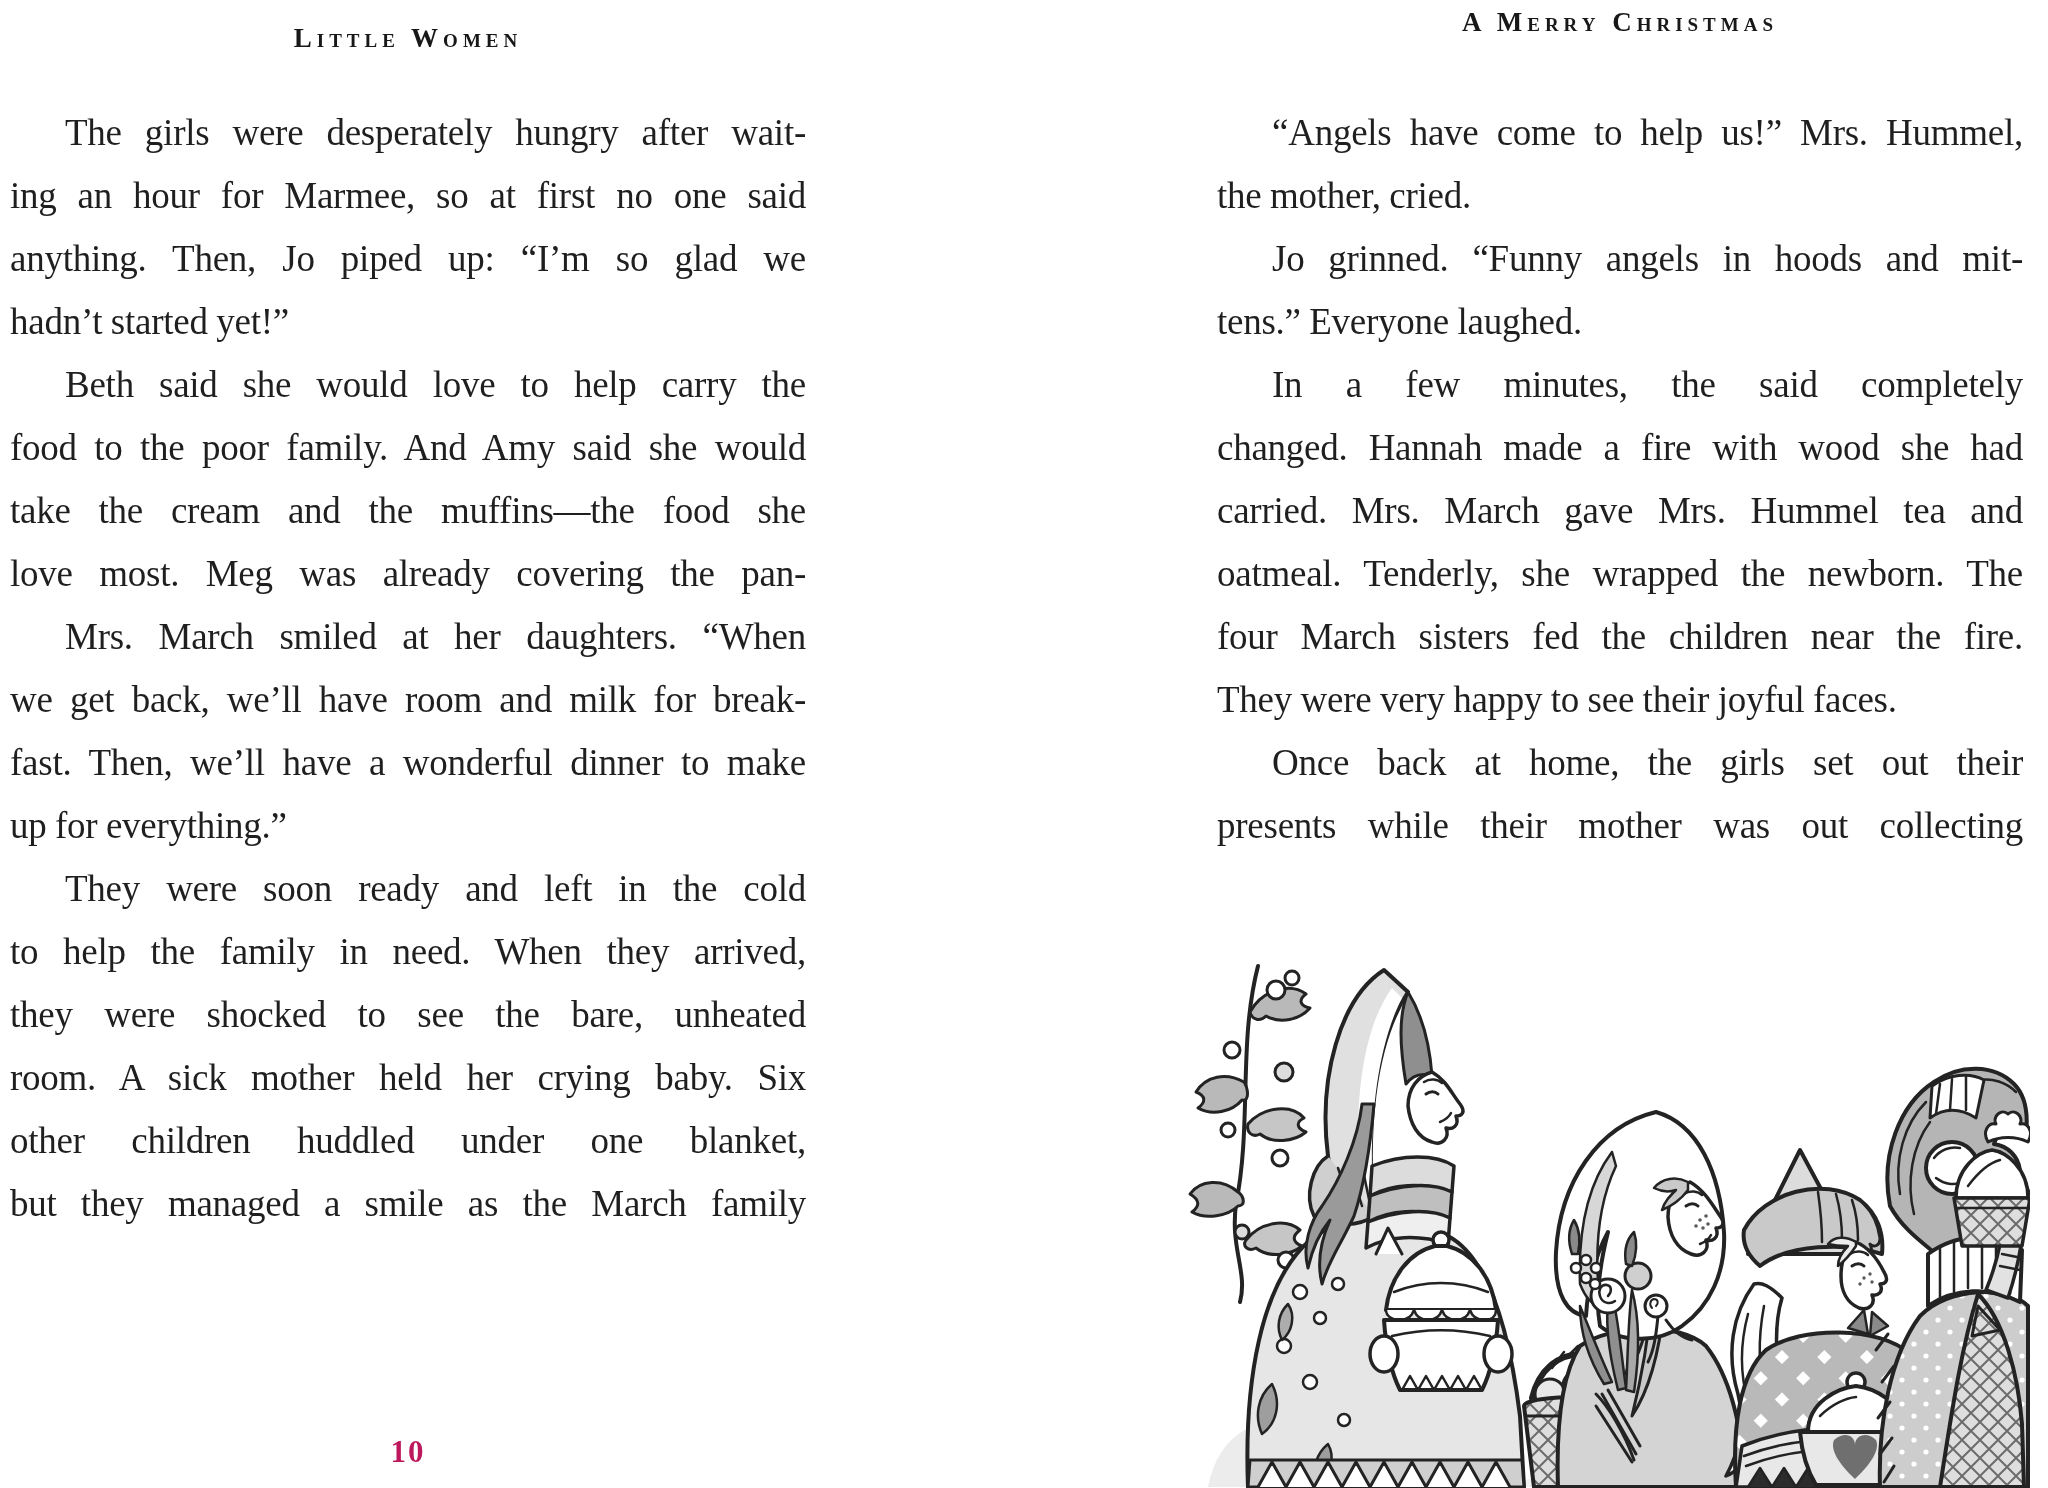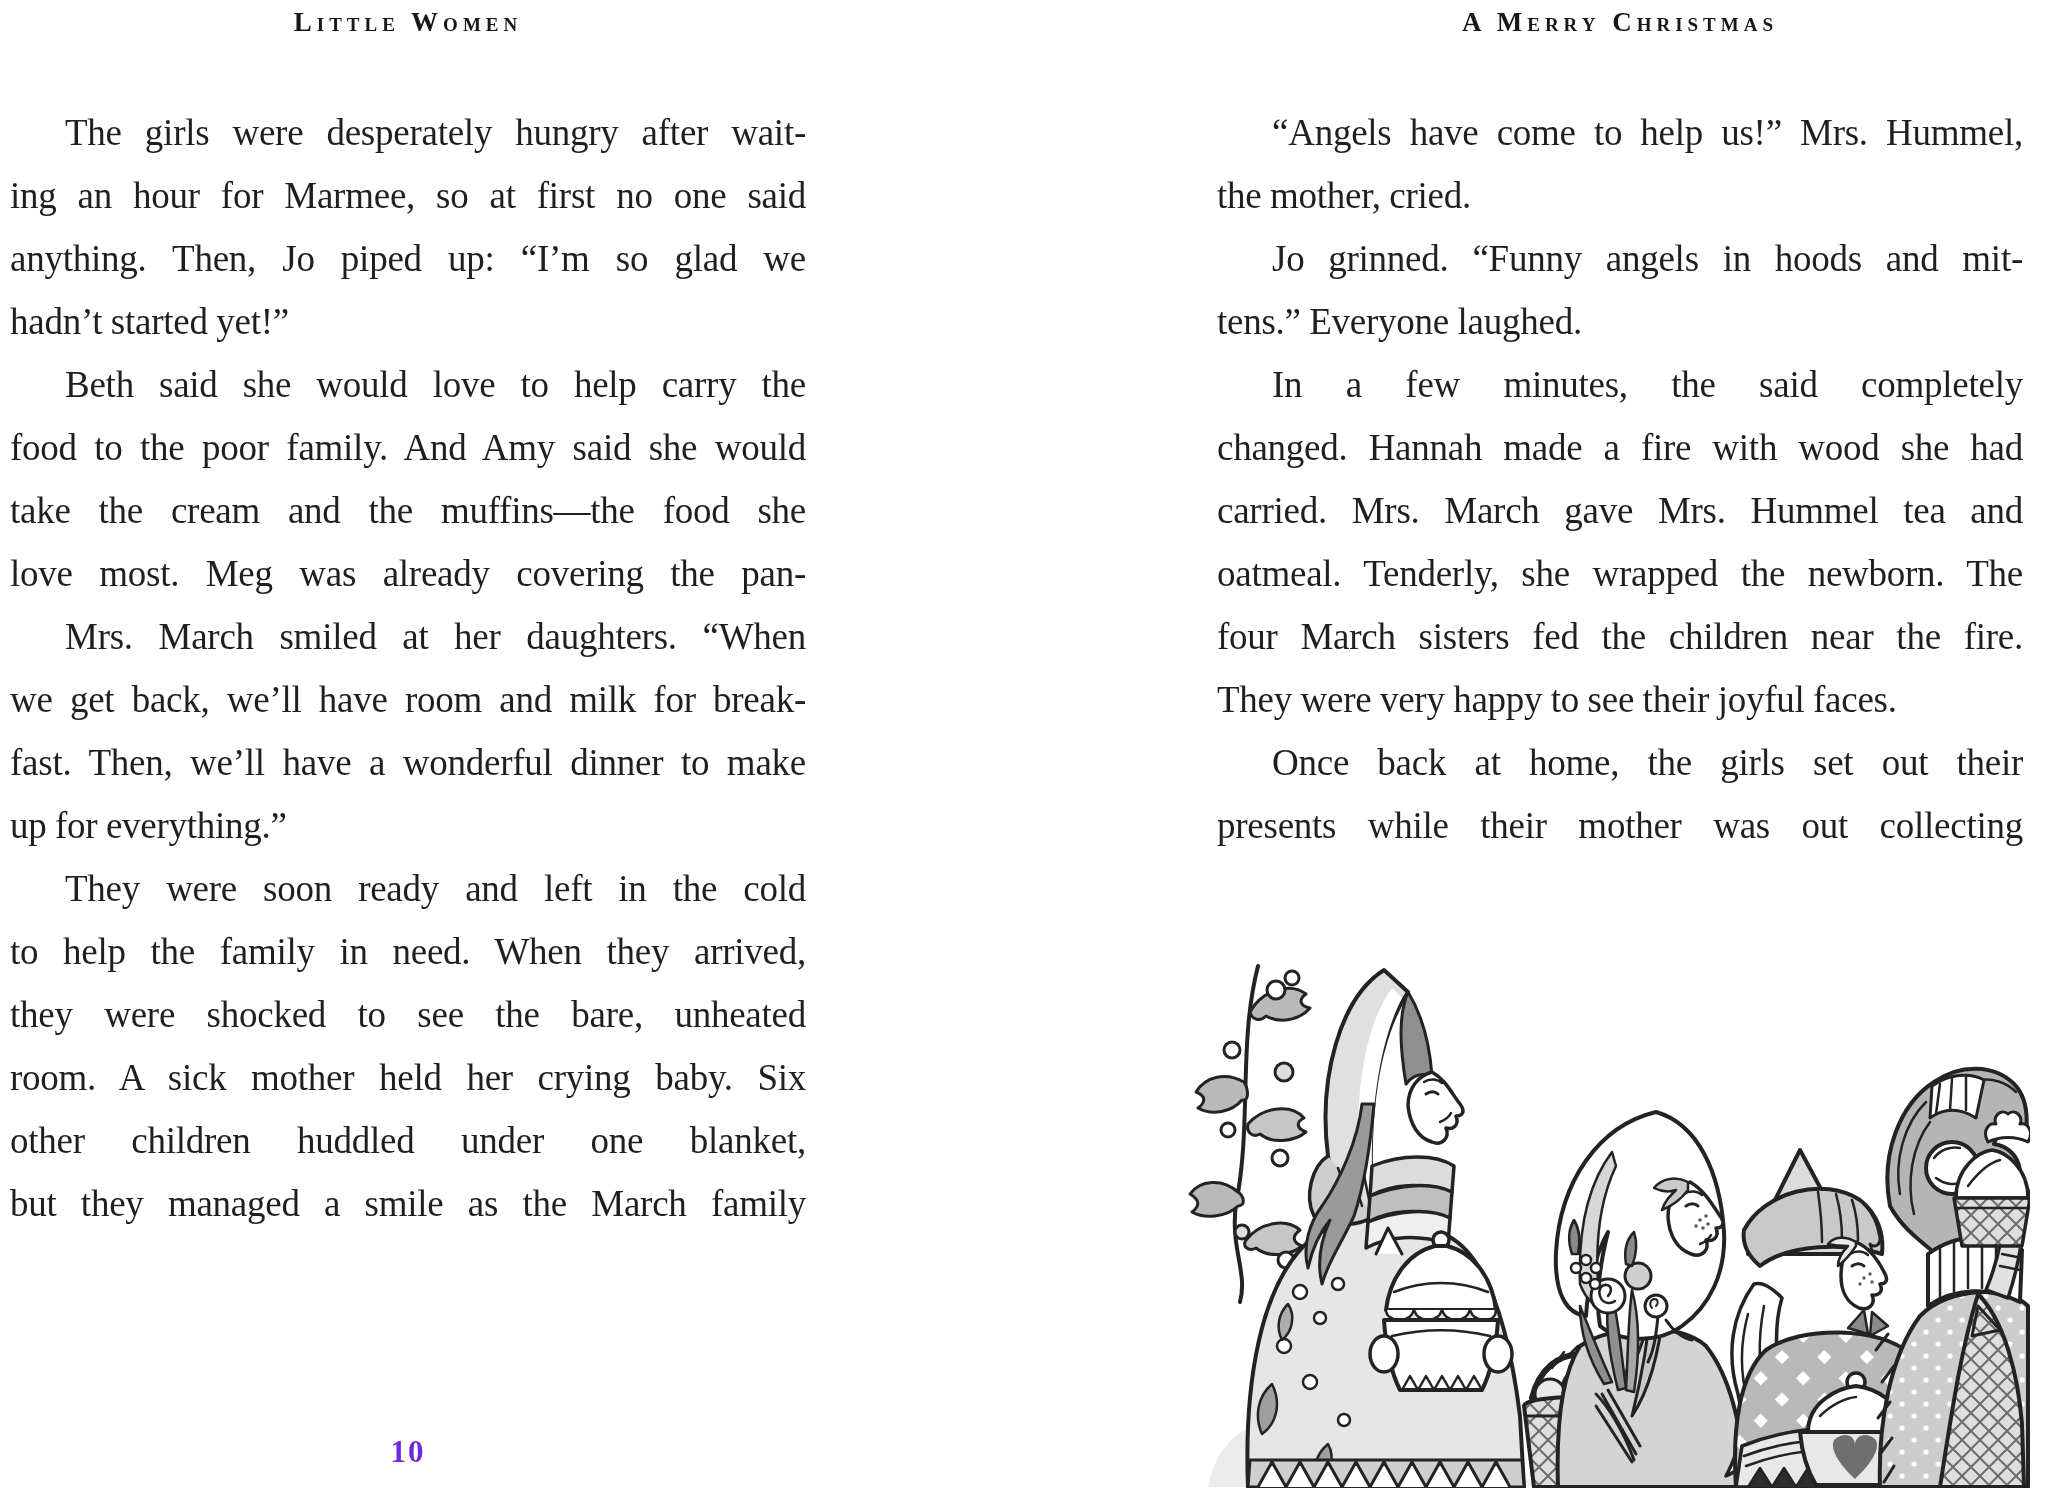--- a/index.html
+++ b/index.html
@@ -1,30 +1,30 @@
 <!DOCTYPE html>
 <html><head>
 <meta charset="utf-8">
 <style>
   html,body{margin:0;padding:0;background:#ffffff;}
   .spread{position:relative;width:2048px;height:1488px;background:#ffffff;overflow:hidden;
           font-family:"Liberation Serif","DejaVu Serif",serif;color:#1f1f1f;}
   .running-header{position:absolute;top:4px;height:36px;line-height:36px;text-align:center;
           font-variant-caps:small-caps;font-weight:700;font-size:27px;letter-spacing:5px;color:#181818;}
-  .header-left{left:10px;width:796px;}
+  .header-left{left:10px;width:796px;margin-top:16px;}
   .header-right{left:1217px;width:806px;}
   .textblock{position:absolute;top:101px;}
   .textblock-left{left:10px;width:796px;}
   .textblock-right{left:1217px;width:806px;}
   .line{font-size:37px;line-height:63px;height:63px;overflow:hidden;white-space:normal;
         text-align:justify;text-align-last:justify;letter-spacing:-0.25px;word-spacing:-0.5px;}
   .line.end{text-align-last:left;}
   .line.indent{text-indent:55px;}
   .page-number{position:absolute;left:10px;width:796px;top:1434px;text-align:center;
-        font-size:31px;font-weight:700;letter-spacing:2px;color:#6d28d9;
+        font-size:31px;font-weight:700;letter-spacing:2px;color:#be185d;
         font-family:"Liberation Serif","DejaVu Serif",serif;}
   .illustration{position:absolute;left:1188px;top:954px;width:842px;height:534px;}
   svg *{vector-effect:none;}
 </style>
 </head>
 <body>
 
 <div class="spread">
 
   <div class="running-header header-left">Little Women</div>

